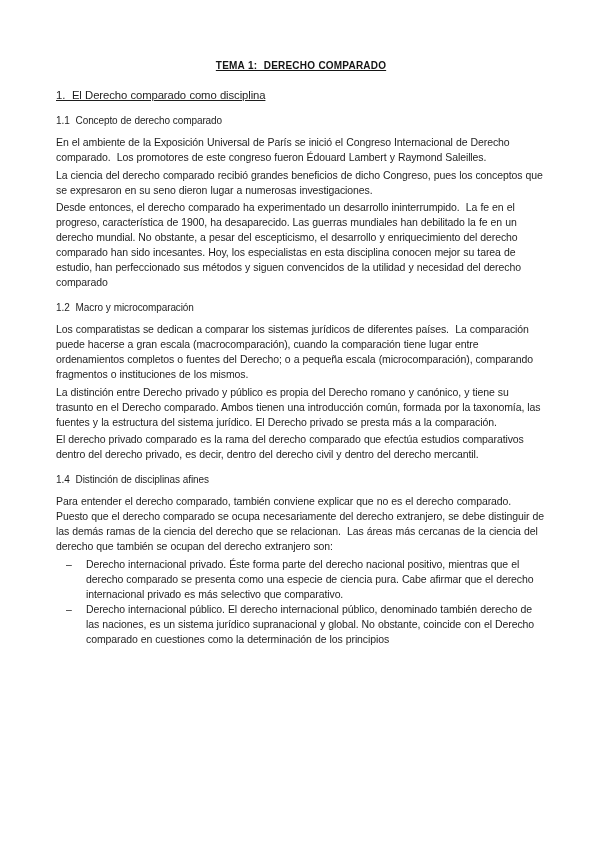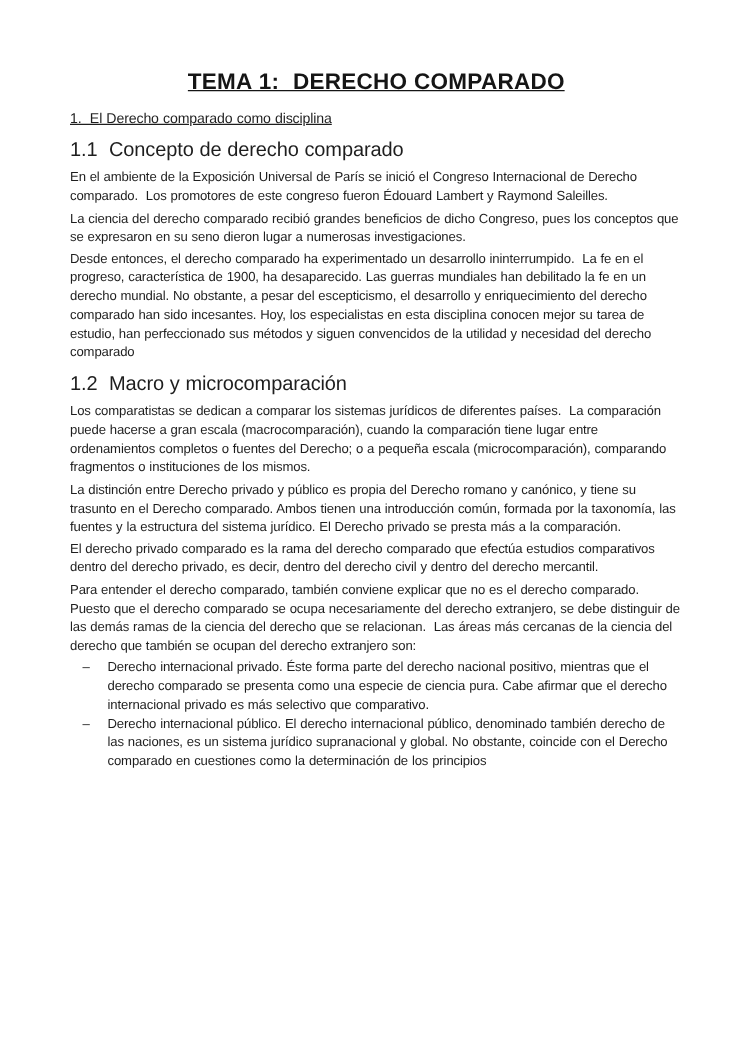--- a/index.html
+++ b/index.html
@@ -22,36 +22,36 @@
     left: 56px;
     top: 58px;
     width: 490px;
     color: #1e1e1e;
     font-size: 10.5px;
     line-height: 15px;
     letter-spacing: -0.1px;
     word-spacing: 0.3px;
   }
   .doc-title {
-    font-size: 18px;
+    font-size: 10px;
     font-weight: bold;
     letter-spacing: 0.2px;
     text-align: center;
     text-decoration: underline;
     margin: 0 0 15px 0;
     color: #151515;
   }
   .section-heading {
     font-size: 11.3px;
     font-weight: normal;
     text-decoration: underline;
     margin: 0 0 10px 0;
   }
   .sub-heading {
-    font-size: 16px;
+    font-size: 10px;
     font-weight: normal;
     margin: 10px 0 7px 0;
   }
   p.body-par {
     margin: 0 0 2.5px 0;
   }
   .list {
     margin: 0;
   }
   .list-item {
@@ -78,20 +78,21 @@
     <p class="body-par">En el ambiente de la Exposición Universal de París se inició el Congreso Internacional de Derecho comparado.&nbsp; Los promotores de este congreso fueron Édouard Lambert y Raymond Saleilles.</p>
     <p class="body-par">La ciencia del derecho comparado recibió grandes beneficios de dicho Congreso, pues los conceptos que se expresaron en su seno dieron lugar a numerosas investigaciones.</p>
     <p class="body-par">Desde entonces, el derecho comparado ha experimentado un desarrollo ininterrumpido.&nbsp; La fe en el progreso, característica de 1900, ha desaparecido. Las guerras mundiales han debilitado la fe en un derecho mundial. No obstante, a pesar del escepticismo, el desarrollo y enriquecimiento del derecho comparado han sido incesantes. Hoy, los especialistas en esta disciplina conocen mejor su tarea de estudio, han perfeccionado sus métodos y siguen convencidos de la utilidad y necesidad del derecho comparado</p>
 
     <div class="sub-heading">1.2&nbsp; Macro y microcomparación</div>
     <p class="body-par">Los comparatistas se dedican a comparar los sistemas jurídicos de diferentes países.&nbsp; La comparación puede hacerse a gran escala (macrocomparación), cuando la comparación tiene lugar entre ordenamientos completos o fuentes del Derecho; o a pequeña escala (microcomparación), comparando fragmentos o instituciones de los mismos.</p>
 
     <p class="body-par">La distinción entre Derecho privado y público es propia del Derecho romano y canónico, y tiene su trasunto en el Derecho comparado. Ambos tienen una introducción común, formada por la taxonomía, las fuentes y la estructura del sistema jurídico. El Derecho privado se presta más a la comparación.</p>
     <p class="body-par">El derecho privado comparado es la rama del derecho comparado que efectúa estudios comparativos dentro del derecho privado, es decir, dentro del derecho civil y dentro del derecho mercantil.</p>
 
+    <div class="sub-heading">1.4&nbsp; Distinción de disciplinas afines</div>
     <p class="body-par">Para entender el derecho comparado, también conviene explicar que no es el derecho comparado. Puesto que el derecho comparado se ocupa necesariamente del derecho extranjero, se debe distinguir de las demás ramas de la ciencia del derecho que se relacionan.&nbsp; Las áreas más cercanas de la ciencia del derecho que también se ocupan del derecho extranjero son:</p>
 
     <div class="list">
       <div class="list-item">
         <span class="dash-marker">–</span>
         <span class="list-item-text">Derecho internacional privado. Éste forma parte del derecho nacional positivo, mientras que el derecho comparado se presenta como una especie de ciencia pura. Cabe afirmar que el derecho internacional privado es más selectivo que comparativo.</span>
       </div>
       <div class="list-item">
         <span class="dash-marker">–</span>
         <span class="list-item-text">Derecho internacional público. El derecho internacional público, denominado también derecho de las naciones, es un sistema jurídico supranacional y global. No obstante, coincide con el Derecho comparado en cuestiones como la determinación de los principios</span>

